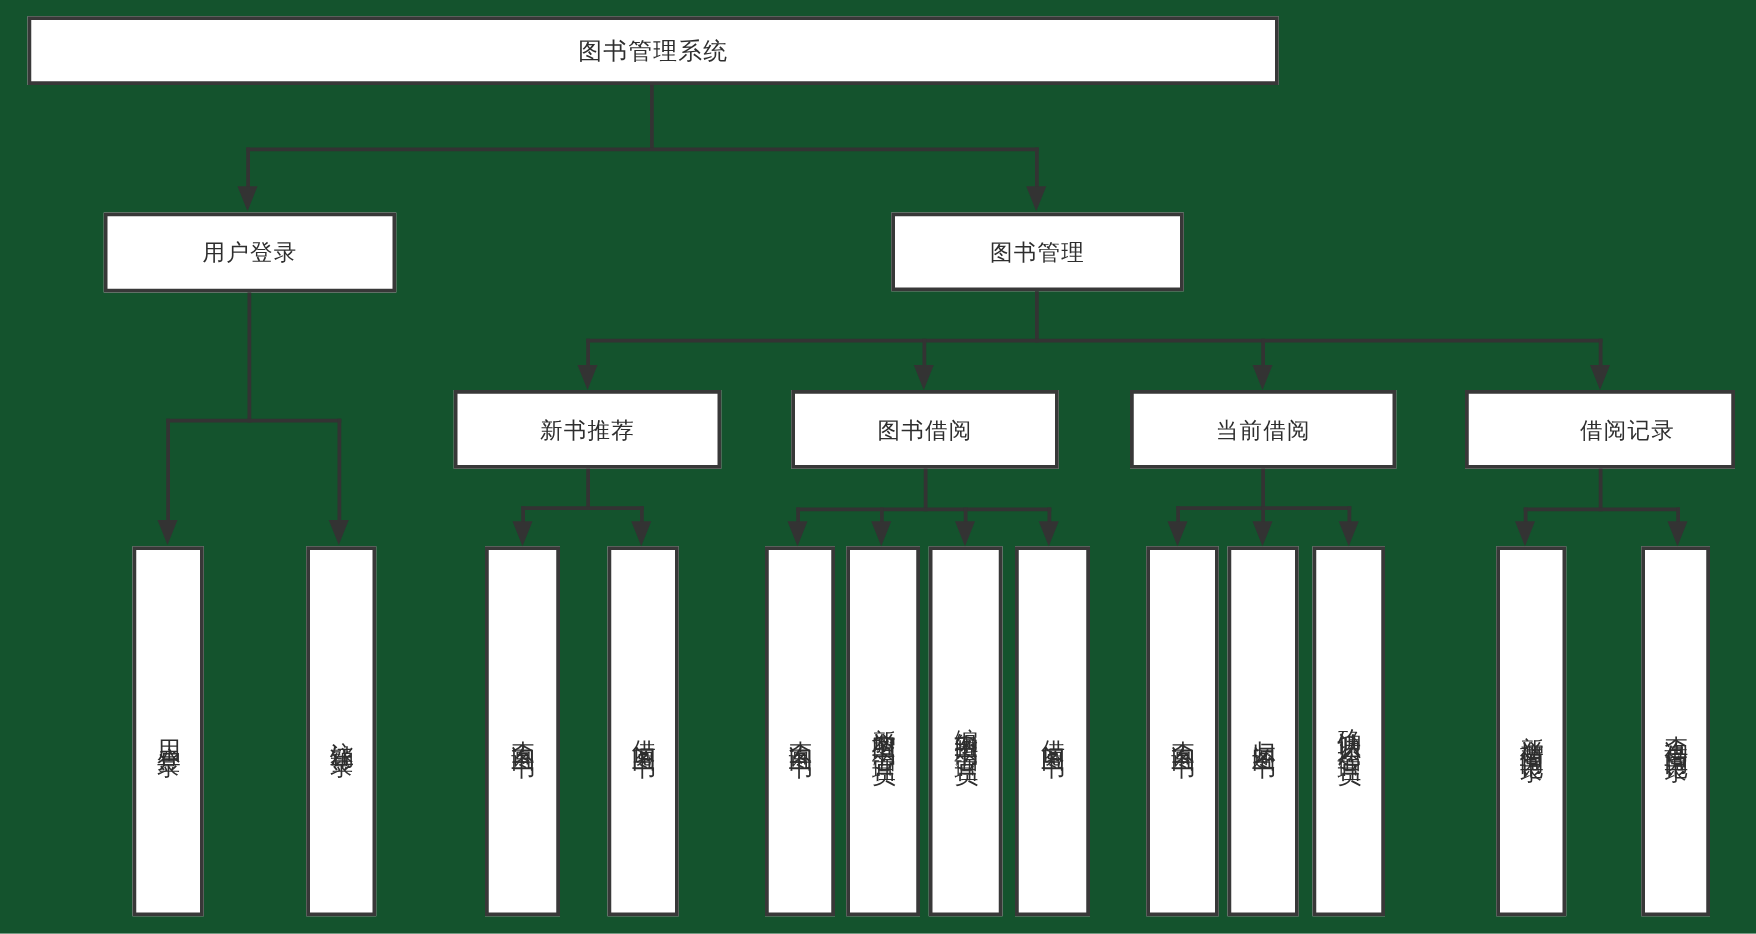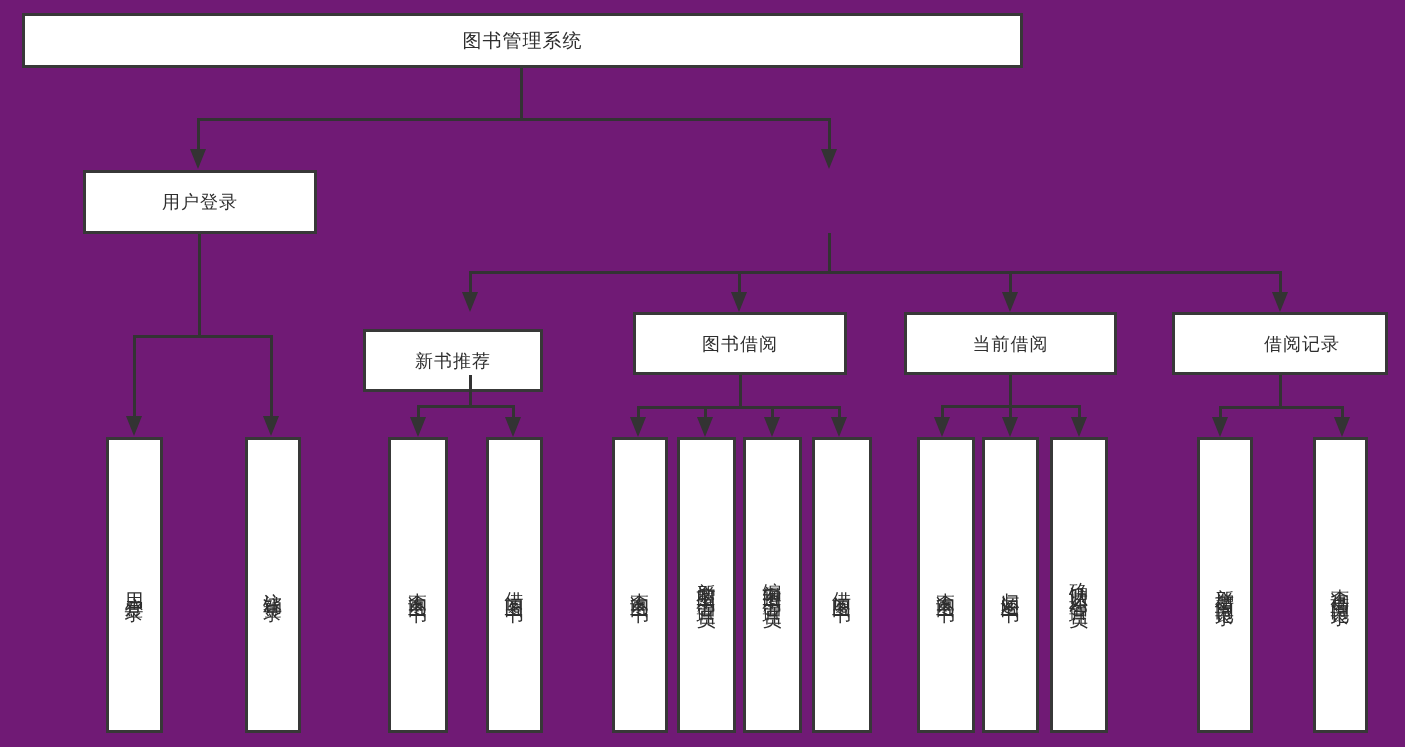--- a/index.html
+++ b/index.html
@@ -1,19 +1,19 @@
 <!DOCTYPE html>
 <html><head>
 <meta charset="utf-8">
 <style>
   html,body{margin:0;padding:0;background:#ffffff;}
   #canvas{
     position:relative;
     width:1405px;height:747px;
-    background:#701a75;
+    background:#14532d;
     font-family:Liberation Sans, sans-serif;
     overflow:hidden;
   }
   .node{
     position:absolute;
     box-sizing:border-box;
     border:3px solid #383838;
     background:#ffffff;
     display:flex;
     align-items:center;
@@ -47,22 +47,23 @@
   }
 </style>
 </head>
 <body>
 
 <div id="canvas">
 
   <div class="node" style="left:22px;top:13px;width:1001px;height:55px;font-size:19px;">图书管理系统</div>
 
   <div class="node" style="left:83px;top:170px;width:234px;height:64px;">用户登录</div>
+  <div class="node" style="left:713px;top:170px;width:234px;height:63px;">图书管理</div>
 
-  <div class="node" style="left:363px;top:329px;width:180px;height:63px;">新书推荐</div>
+  <div class="node" style="left:363px;top:312px;width:214px;height:63px;">新书推荐</div>
   <div class="node" style="left:904px;top:312px;width:213px;height:63px;">当前借阅</div>
   <div class="node" style="left:633px;top:312px;width:214px;height:63px;">图书借阅</div>
   <div class="node" style="left:1172px;top:312px;width:216px;height:63px;padding-left:44px;">借阅记录</div>
 
   <div class="node vert" style="left:106px;top:437px;width:57px;height:296px;">用户登录</div>
   <div class="node vert" style="left:245px;top:437px;width:56px;height:296px;">注销登录</div>
 
   <div class="node vert" style="left:388px;top:437px;width:60px;height:296px;">查询图书</div>
   <div class="node vert" style="left:486px;top:437px;width:57px;height:296px;">借阅图书</div>
 

